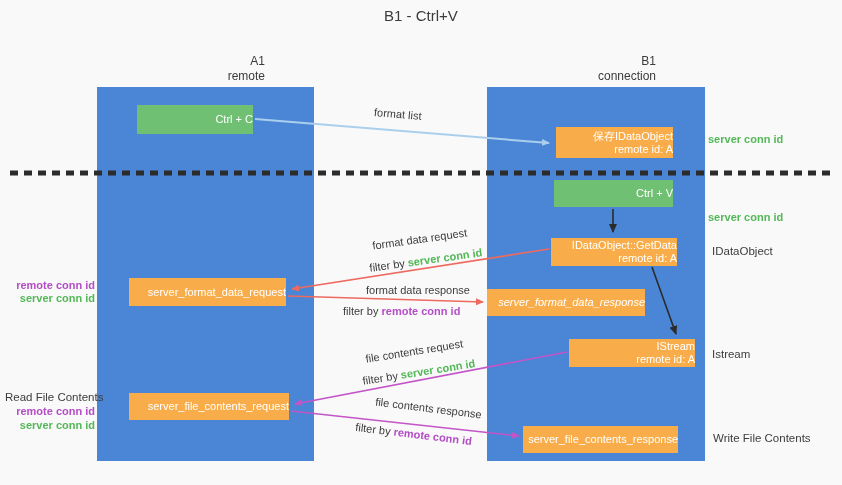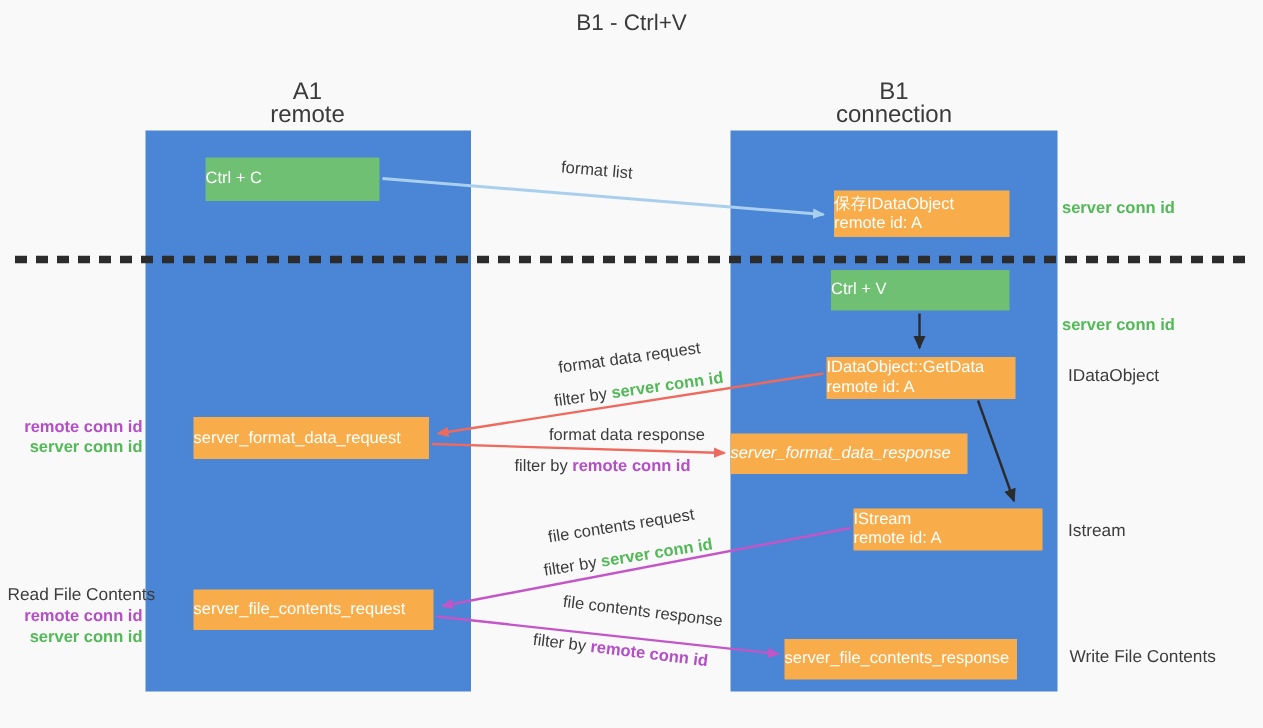--- a/index.html
+++ b/index.html
@@ -1,26 +1,26 @@
 <!DOCTYPE html>
 <html><head>
 <meta charset="utf-8">
 <style>
   html,body{margin:0;padding:0;}
   body{font-family:"Liberation Sans","DejaVu Sans",sans-serif;background:#f9f9f9;}
   #canvas{position:relative;width:842px;height:485px;background:#f9f9f9;overflow:hidden;}
 
   .abs{position:absolute;}
   .title{width:200px;text-align:center;font-size:15px;line-height:20px;color:#3b3b3b;z-index:4;}
-  .lifeline-head{width:120px;text-align:center;font-size:16px;line-height:15px;color:#3b3b3b;z-index:4;}
+  .lifeline-head{width:120px;text-align:right;font-size:12px;line-height:15px;color:#3b3b3b;z-index:4;}
   .liferect{position:absolute;background:#4a85d6;z-index:1;}
 
   svg.overlay{position:absolute;left:0;top:0;width:842px;height:485px;z-index:2;}
 
-  .node{position:absolute;z-index:3;color:#fff;text-align:left;font-size:11px;line-height:13px;
+  .node{position:absolute;z-index:3;color:#fff;text-align:right;font-size:11px;line-height:13px;
         display:flex;flex-direction:column;justify-content:center;}
   .node.green{background:#6fc073;}
   .node.orange{background:#f9ad4a;}
 
   .lbl{position:absolute;z-index:4;font-size:11px;color:#3c3c3c;white-space:nowrap;}
   .lbl .green-t{color:#53b857;font-weight:bold;}
   .lbl .purple-t{color:#b44ec6;font-weight:bold;}
   .note{position:absolute;z-index:4;font-size:11px;white-space:nowrap;}
   .note.green-t{color:#53b857;font-weight:bold;}
   .note.purple-t{color:#b44ec6;font-weight:bold;}

